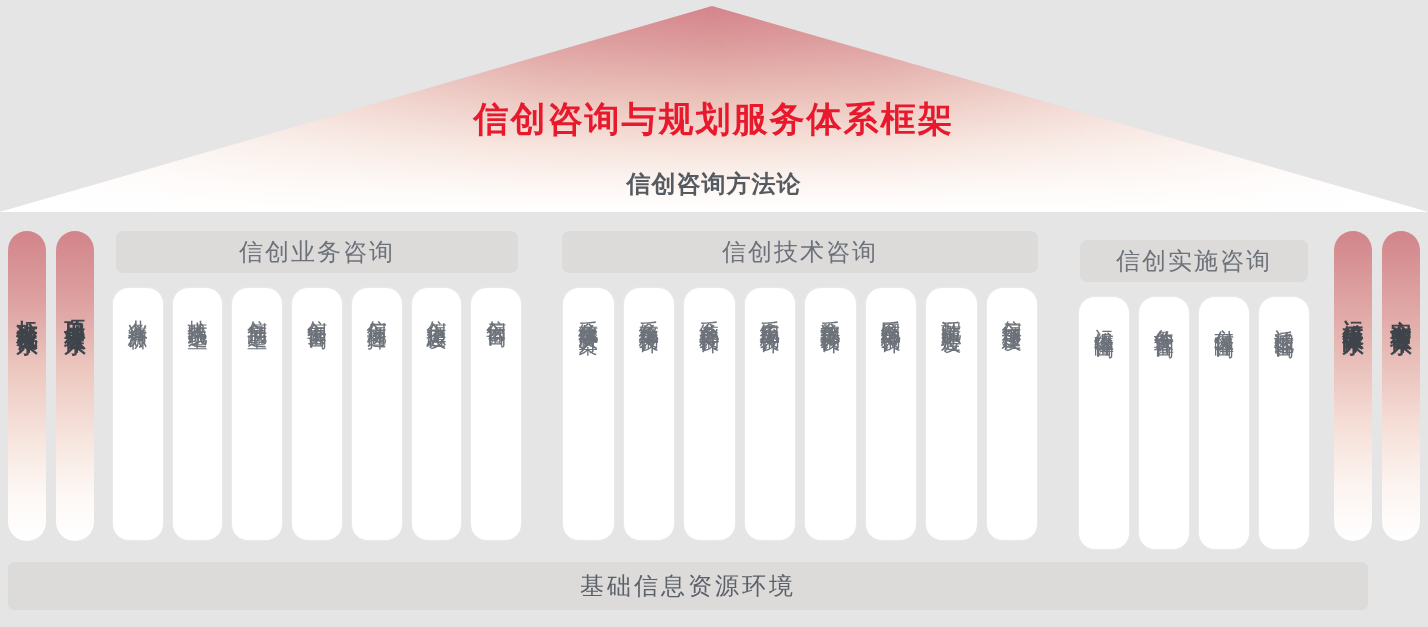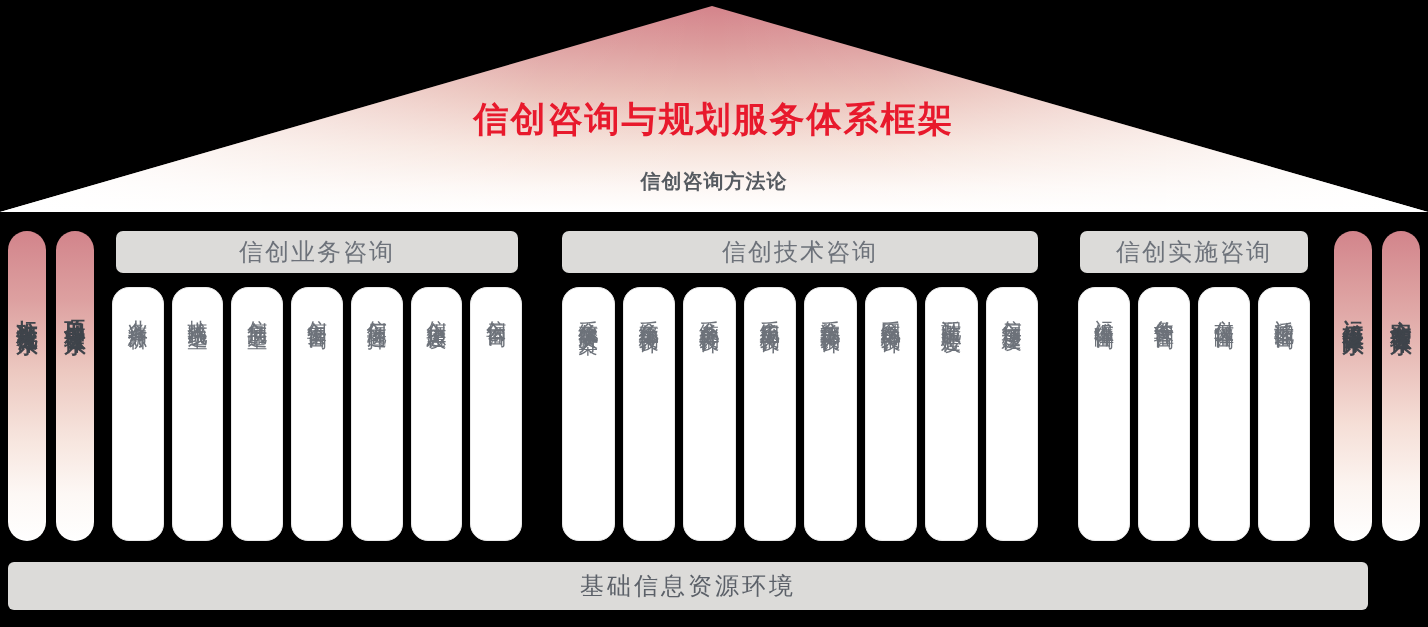--- a/index.html
+++ b/index.html
@@ -8,21 +8,21 @@
     background: #ffffff;
   }
   body {
     font-family: "Liberation Sans", "DejaVu Sans", sans-serif;
   }
 
   #stage {
     position: relative;
     width: 1428px;
     height: 627px;
-    background: #000000;
+    background: #e5e5e5;
     overflow: hidden;
   }
 
   
   .roof {
     position: absolute;
     left: 0;
     top: 0;
     width: 1428px;
     height: 212px;
@@ -41,21 +41,21 @@
     color: #e8192c;
     letter-spacing: 2px;
     z-index: 5;
   }
   .sub-title {
     position: absolute;
     left: 0;
     top: 168px;
     width: 1428px;
     text-align: center;
-    font-size: 20px;
+    font-size: 24px;
     font-weight: bold;
     color: #555a60;
     letter-spacing: 1px;
     z-index: 5;
   }
 
   
   .pillar {
     position: absolute;
     top: 231px;
@@ -130,21 +130,21 @@
     color: #6d727a;
     letter-spacing: 2px;
     line-height: 1.05;
   }
 
   .sec-business { left: 112px; width: 410px; }
   .sec-tech     { left: 562px; width: 476px; }
   .sec-impl     { left: 1078px; width: 232px; }
 
   .sec-business .section-header { margin: 0 4px; }
-  .sec-impl .section-header { margin: 0 2px; }
+  .sec-impl .section-header { margin: 9px 2px; }
 
   
   .footer-bar {
     position: absolute;
     left: 8px;
     top: 562px;
     width: 1360px;
     height: 48px;
     background: #dcdbd9;
     border-radius: 6px;

